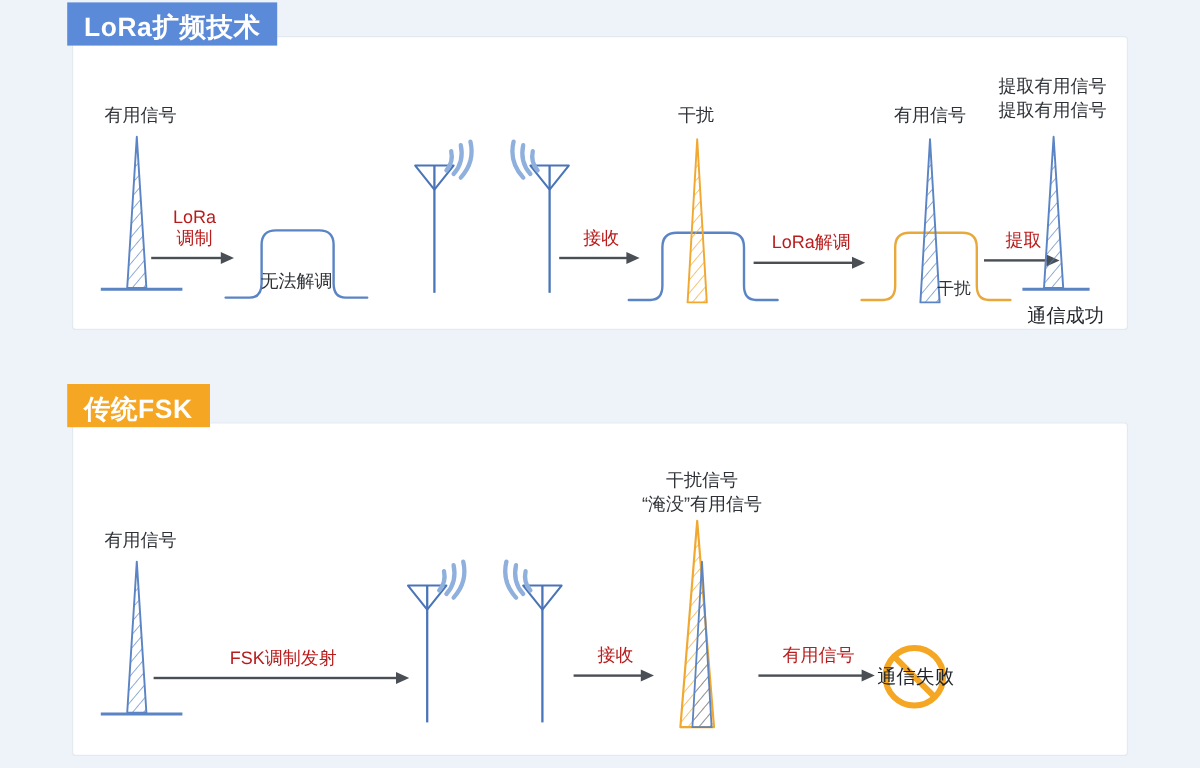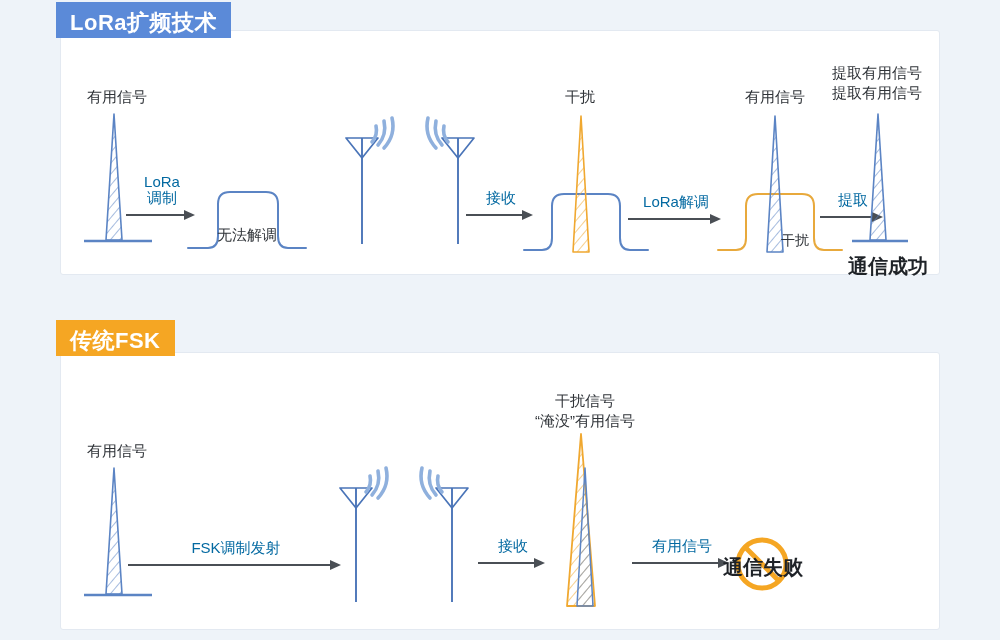--- a/index.html
+++ b/index.html
@@ -38,33 +38,33 @@
 
   
   .lbl {
     position: absolute;
     font-size: 15px;
     color: #2f3338;
     white-space: nowrap;
     line-height: 1.25;
     text-align: center;
   }
-  .lbl.bold { font-weight: 700; font-size: 20px; color: #1f2328; }
+  .lbl.bold { font-weight: 400; font-size: 16px; color: #1f2328; }
   .lbl.small { font-size: 14px; }
 
   .stage { position: absolute; }
 
   
   .arrow-group { position: absolute; }
   .arrow-group .cap {
     position: absolute;
     left: 50%; transform: translateX(-50%);
     bottom: 12px;
     font-size: 15px;
-    color: #0369a1;
+    color: #b91c1c;
     white-space: nowrap;
   }
   .arrow-line {
     position: absolute;
     left: 0; bottom: 4px;
     height: 2px;
     background: #4a4f55;
   }
   .arrow-head {
     position: absolute;

